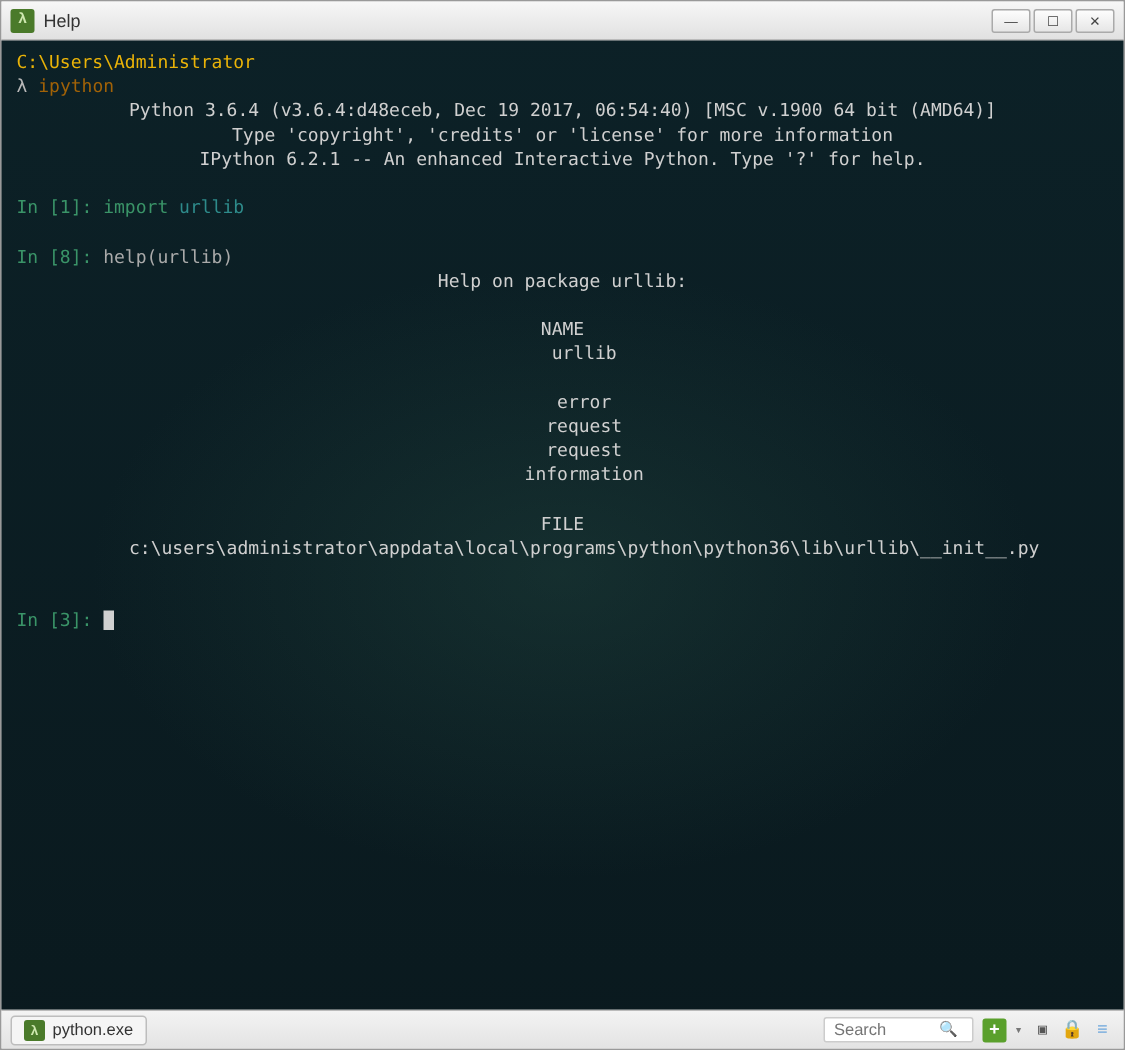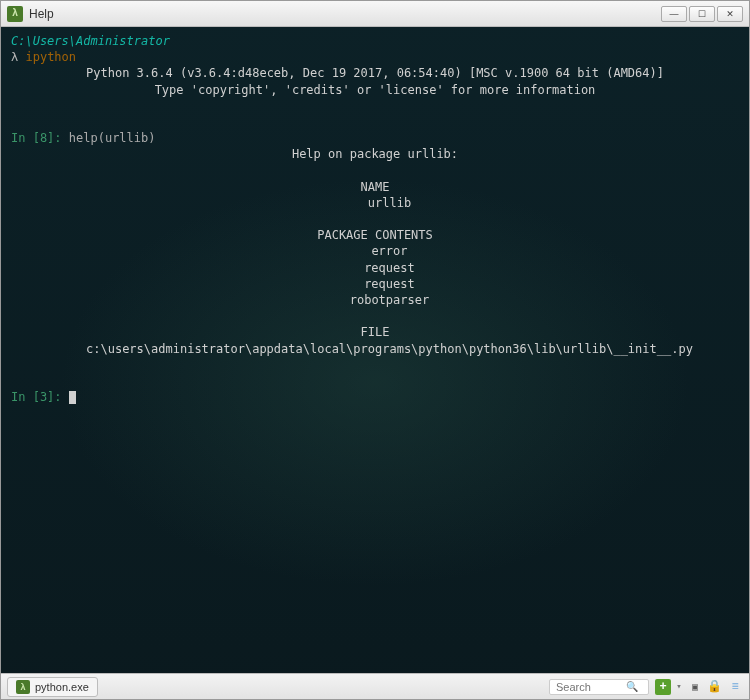--- a/index.html
+++ b/index.html
@@ -73,21 +73,21 @@
 .terminal::before {
   content: "";
   position: absolute;
   left: 0; top: 0; right: 0; bottom: 0;
   background:
     radial-gradient(ellipse 60% 45% at 50% 55%, rgba(40,80,70,0.35), transparent 70%),
     linear-gradient(180deg, rgba(20,60,70,0.2), rgba(10,25,30,0.3));
   pointer-events: none;
 }
 .terminal .line { position: relative; white-space: pre; }
-.c-path { color: #14b8a6; font-style: italic; }
+.c-path { color: #eab308; }
 .c-lambda { color: #b8b8b8; }
 .c-cmd { color: #a16207; }
 .c-white { color: #d0d0d0; text-align: center; }
 .c-prompt { color: #3a9468; }
 .c-teal { color: #2e8b8b; }
 .c-grey { color: #aaa; text-align: center; }
 .cursor {
   display: inline-block;
   width: 7px; height: 13px;
   background: #d0d0d0;
@@ -169,33 +169,34 @@
       <div class="win-btn">☐</div>
       <div class="win-btn">✕</div>
     </div>
   </div>
 
   <div class="terminal">
     <div class="line"><span class="c-path">C:\Users\Administrator</span></div>
     <div class="line"><span class="c-lambda">λ</span> <span class="c-cmd">ipython</span></div>
     <div class="line c-white">Python 3.6.4 (v3.6.4:d48eceb, Dec 19 2017, 06:54:40) [MSC v.1900 64 bit (AMD64)]</div>
     <div class="line c-white">Type 'copyright', 'credits' or 'license' for more information</div>
-    <div class="line">&nbsp;</div>
+    <div class="line c-white">IPython 6.2.1 -- An enhanced Interactive Python. Type '?' for help.</div>
+    <div class="line">&nbsp;</div>
+    <div class="line"><span class="c-prompt">In [1]: </span><span class="c-prompt">import </span><span class="c-teal">urllib</span></div>
     <div class="line">&nbsp;</div>
     <div class="line"><span class="c-prompt">In [8]: </span><span class="c-grey">help(urllib)</span></div>
     <div class="line c-white">Help on package urllib:</div>
     <div class="line">&nbsp;</div>
     <div class="line c-white">NAME</div>
     <div class="line c-white">    urllib</div>
     <div class="line">&nbsp;</div>
-    <div class="line c-white">PACKAGE CONTENTS</div>
     <div class="line c-white">    error</div>
     <div class="line c-white">    request</div>
     <div class="line c-white">    request</div>
-    <div class="line c-white">    robotparser</div>
+    <div class="line c-white">    information</div>
     <div class="line">&nbsp;</div>
     <div class="line c-white">FILE</div>
     <div class="line c-white">    c:\users\administrator\appdata\local\programs\python\python36\lib\urllib\__init__.py</div>
     <div class="line">&nbsp;</div>
     <div class="line">&nbsp;</div>
     <div class="line"><span class="c-prompt">In [3]: </span><span class="cursor"></span></div>
   </div>
 
   <div class="statusbar">
     <div class="tab">

